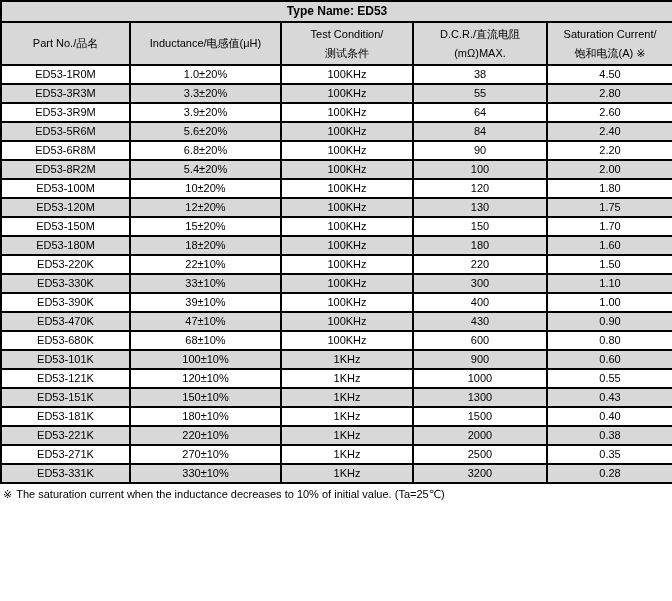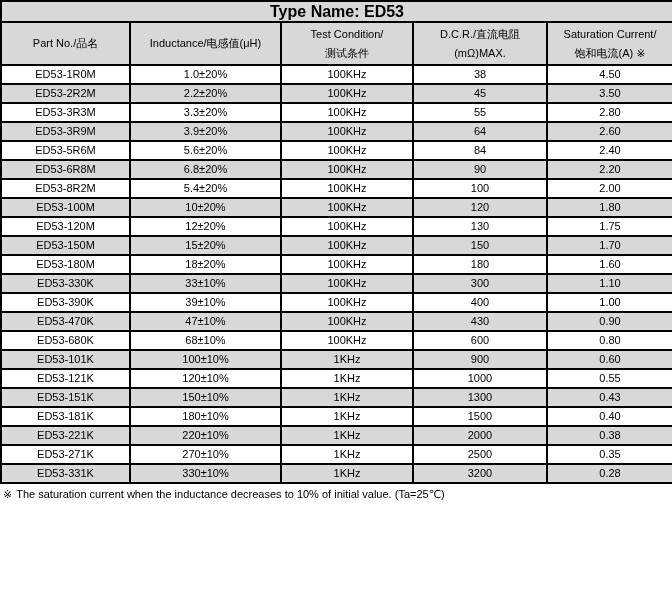--- a/index.html
+++ b/index.html
@@ -24,21 +24,21 @@
     border: 2px solid #000000;
     text-align: center;
     vertical-align: middle;
     padding: 0;
     color: #000000;
     overflow: hidden;
     white-space: nowrap;
   }
   tr.title-row th {
     background: #d8d8d8;
-    font-size: 16px;
+    font-size: 12px;
     font-weight: bold;
     height: 19px;
     line-height: 19px;
   }
   tr.header-row th {
     background: #d8d8d8;
     font-size: 11px;
     font-weight: normal;
     height: 41px;
   }
@@ -108,27 +108,20 @@
     </thead>
     <tbody class="data" id="table-body">
         <tr>
           <td>ED53-1R0M</td>
           <td>1.0±20%</td>
           <td>100KHz</td>
           <td>38</td>
           <td>4.50</td>
         </tr>
         <tr>
-          <td>ED53-2R2M</td>
-          <td>2.2±20%</td>
-          <td>100KHz</td>
-          <td>45</td>
-          <td>3.50</td>
-        </tr>
-        <tr>
           <td>ED53-3R3M</td>
           <td>3.3±20%</td>
           <td>100KHz</td>
           <td>55</td>
           <td>2.80</td>
         </tr>
         <tr>
           <td>ED53-3R9M</td>
           <td>3.9±20%</td>
           <td>100KHz</td>
@@ -176,20 +169,27 @@
           <td>100KHz</td>
           <td>150</td>
           <td>1.70</td>
         </tr>
         <tr>
           <td>ED53-180M</td>
           <td>18±20%</td>
           <td>100KHz</td>
           <td>180</td>
           <td>1.60</td>
+        </tr>
+        <tr>
+          <td>ED53-220K</td>
+          <td>22±10%</td>
+          <td>100KHz</td>
+          <td>220</td>
+          <td>1.50</td>
         </tr>
         <tr>
           <td>ED53-330K</td>
           <td>33±10%</td>
           <td>100KHz</td>
           <td>300</td>
           <td>1.10</td>
         </tr>
         <tr>
           <td>ED53-390K</td>

